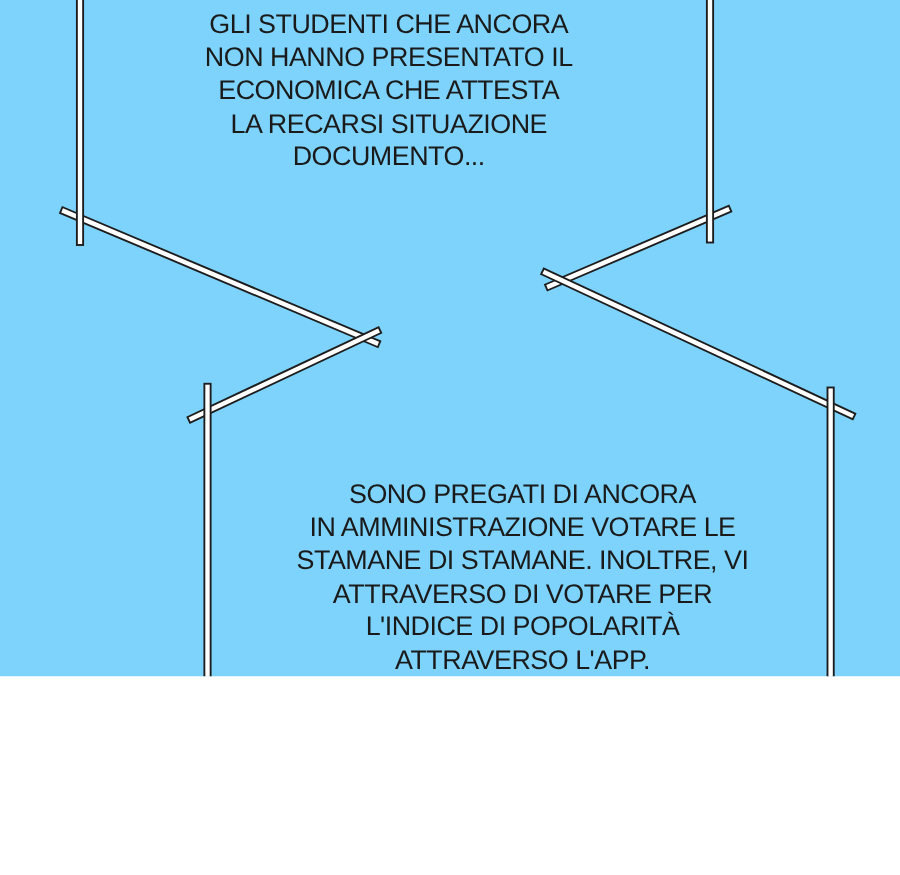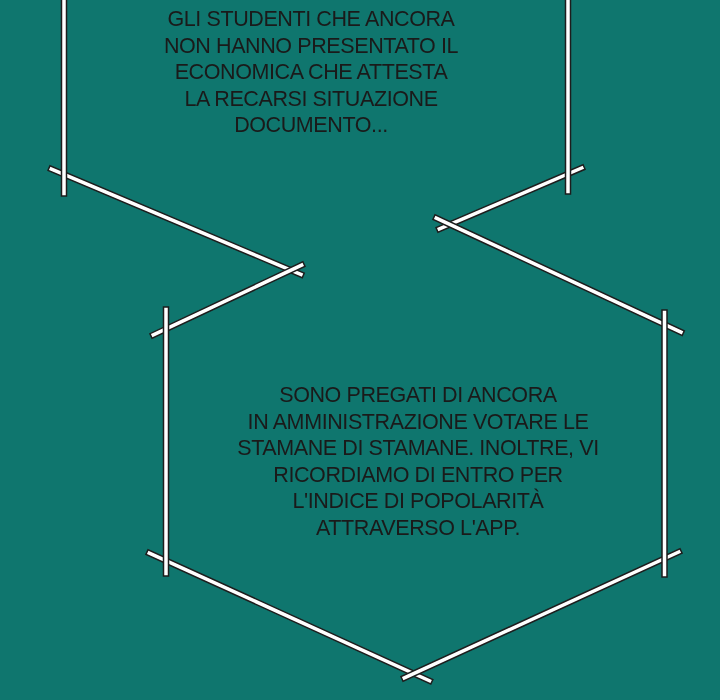--- a/index.html
+++ b/index.html
@@ -9,22 +9,22 @@
   body {
     width: 720px;
     height: 700px;
     background: #ffffff;
     overflow: hidden;
     font-family: "Liberation Sans", sans-serif;
   }
   .panel {
     position: relative;
     width: 720px;
-    height: 700px;
-    background: #0f766e;
+    height: 541px;
+    background: #7dd3fc;
     overflow: hidden;
   }
   .outline-svg {
     position: absolute;
     left: 0;
     top: 0;
     width: 720px;
     height: 700px;
   }
   .outline-svg rect {
@@ -86,18 +86,18 @@
     <div>NON HANNO PRESENTATO IL</div>
     <div>ECONOMICA CHE ATTESTA</div>
     <div>LA RECARSI SITUAZIONE</div>
     <div>DOCUMENTO...</div>
   </div>
 
   <div class="bubble-text bottom">
     <div>SONO PREGATI DI ANCORA</div>
     <div>IN AMMINISTRAZIONE VOTARE LE</div>
     <div>STAMANE DI STAMANE. INOLTRE, VI</div>
-    <div>RICORDIAMO DI ENTRO PER</div>
+    <div>ATTRAVERSO DI VOTARE PER</div>
     <div>L'INDICE DI POPOLARITÀ</div>
     <div>ATTRAVERSO L'APP.</div>
   </div>
 
 </div>
 
 </body></html>

